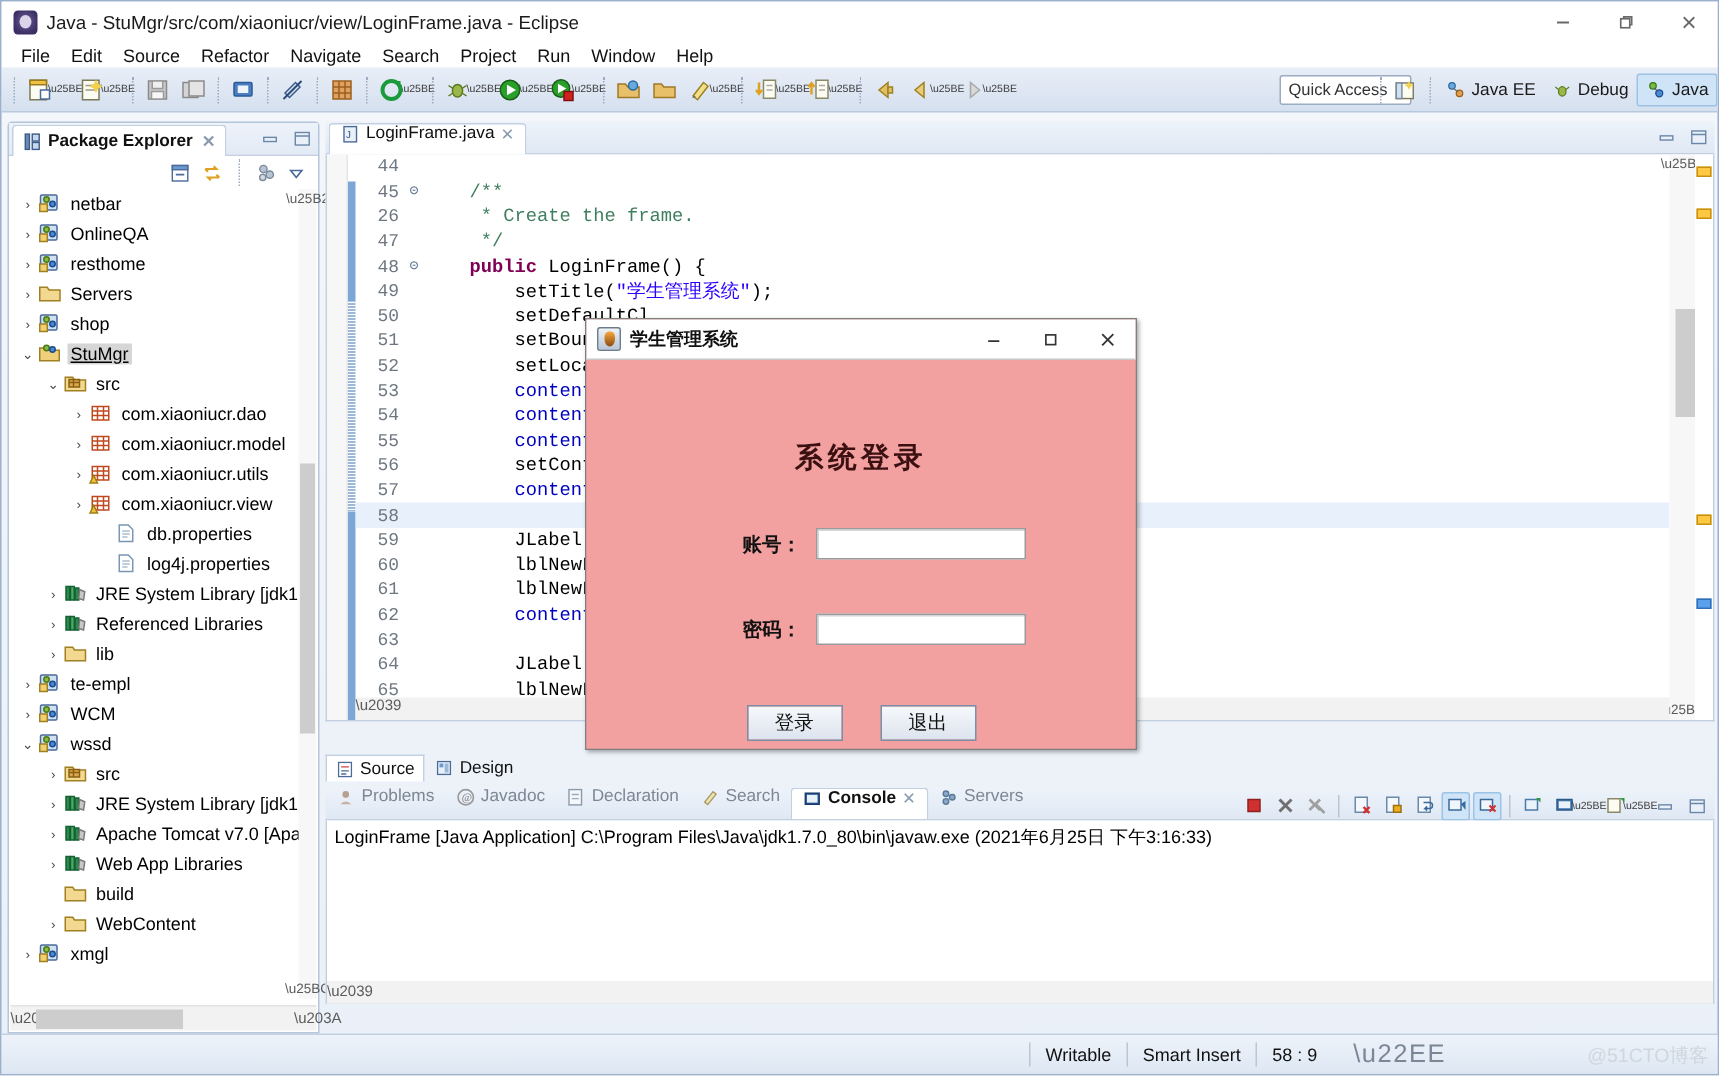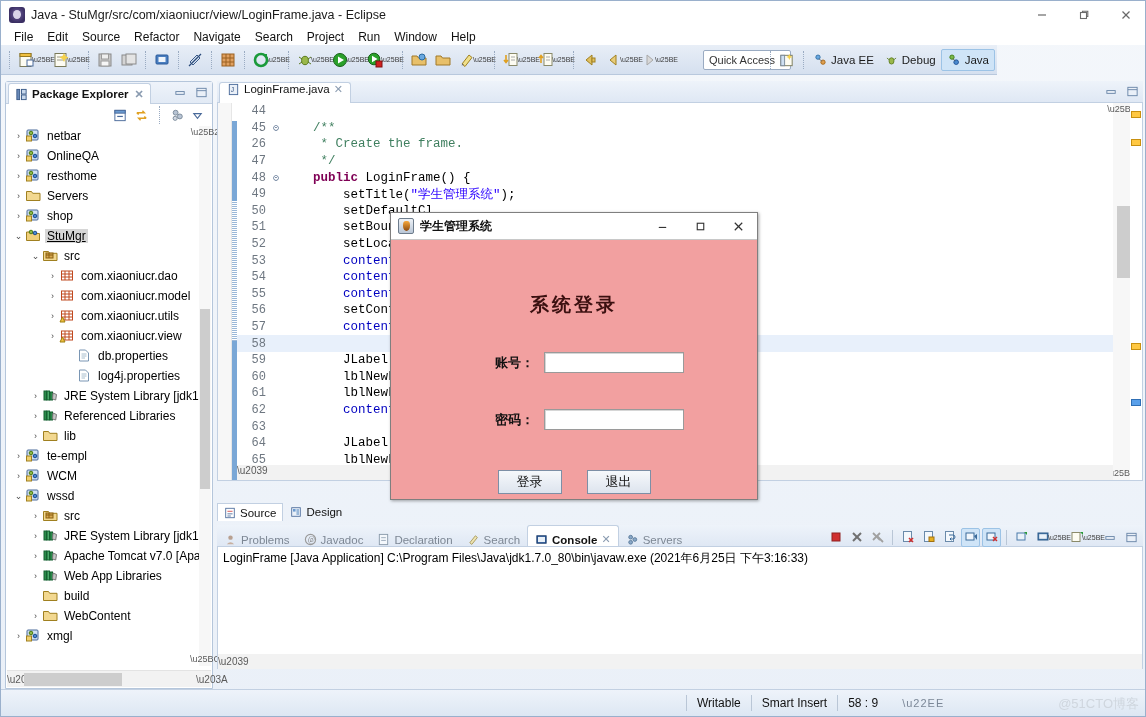--- a/index.html
+++ b/index.html
@@ -52,21 +52,21 @@
     background: #ffffff;
     display: flex; align-items: center; padding-left: 6px;
   }
   .menu-item {
     font-size: 12px; color: #111; padding: 0 7px; line-height: 16px;
     white-space: nowrap;
   }
 
   
   .toolbar {
-    position: absolute; left: 0; top: 44px; width: 996px; height: 30px;
+    position: absolute; left: 0; top: 44px; width: 1146px; height: 30px;
     background: linear-gradient(#e8eef7, #d5e0ef);
     border-bottom: 1px solid #b8c8dd;
     display: flex; align-items: center; padding-left: 4px;
   }
   .tb-ico {
     width: 22px; height: 22px; margin: 0 1px; position: relative;
     display: flex; align-items: center; justify-content: center;
   }
   .tb-arrow {
     width: 11px; height: 22px; display: flex; align-items: center; justify-content: center;
@@ -237,21 +237,21 @@
   .console-panel {
     position: absolute; left: 216px; top: 524px; width: 926px; height: 164px;
   }
   .cons-tabrow {
     height: 22px; position: relative;
     background: linear-gradient(#eef3fa, #dfe8f4);
     border-bottom: 1px solid #c2d0e2;
     display: flex; align-items: flex-end;
   }
   .cons-tab {
-    display: flex; align-items: flex-end; gap: 4px;
+    display: flex; align-items: flex-start; gap: 4px;
     height: 21px; padding: 0 7px; font-size: 11.5px; color: #7d8794;
   }
   .cons-tab.active {
     background: #fff; border: 1px solid #c2d0e2; border-bottom: none;
     border-radius: 3px 3px 0 0; color: #111; font-weight: bold;
   }
   .cons-tab .closex { color: #8a9bb0; font-size: 11px; font-weight: normal; }
   .cons-tools {
     position: absolute; right: 2px; top: 2px; height: 20px;
     display: flex; align-items: center; gap: 2px;
@@ -278,21 +278,21 @@
     position: absolute; left: 0; bottom: 0; width: 1146px; height: 27px;
     background: linear-gradient(#eef3fa, #dde7f3);
     border-top: 1px solid #c2d0e2;
     display: flex; align-items: center; padding-left: 33px;
   }
   .st-cell {
     font-size: 12px; color: #111; padding: 0 10px; height: 18px;
     display: flex; align-items: center;
   }
   .st-div { width: 1px; height: 16px; border-left: 1px solid #b9c6d6; }
-  .st-dots { color: #7b8797; letter-spacing: 1px; font-size: 11px; padding: 0 14px; }
+  .st-dots { color: #7b8797; letter-spacing: 1px; font-size: 17px; padding: 0 14px; }
   .watermark {
     position: absolute; right: 8px; top: 5px;
     font-size: 13px; color: #cfd6de;
   }
 
   
   .dlg {
     position: absolute; left: 389px; top: 211px; width: 368px; height: 288px;
     background: #f2a0a0;
     border: 1px solid #7f7f7f;

